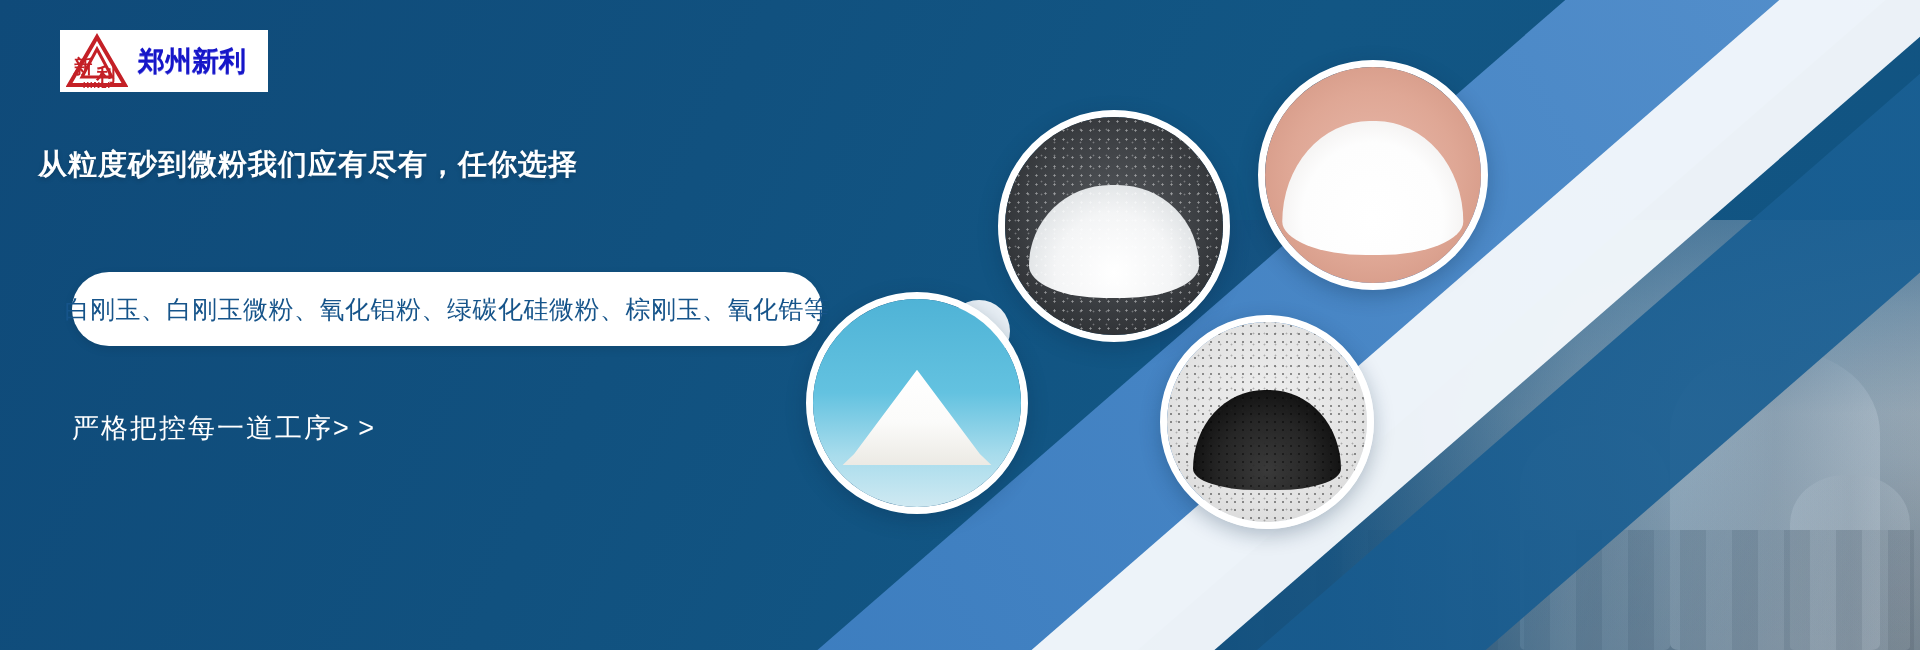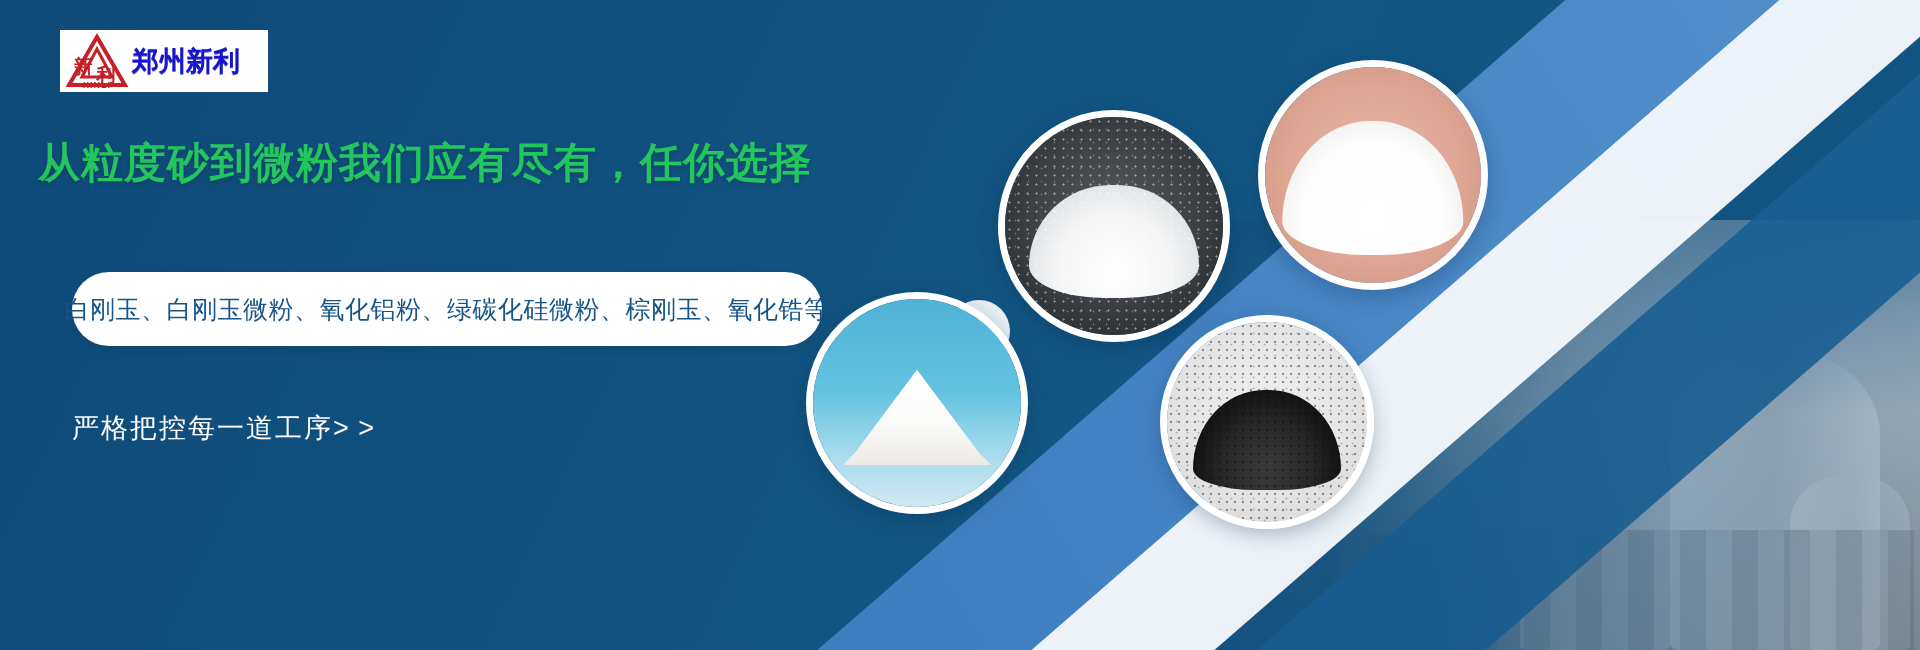--- a/index.html
+++ b/index.html
@@ -100,31 +100,31 @@
   }
   .logo-mark svg { display:block; }
   .logo-name {
     font-family:"Liberation Sans","DejaVu Sans",sans-serif;
     font-size:27px;
     font-weight:bold;
     color:#1616c8;
     letter-spacing:0px;
     white-space:nowrap;
     line-height:1;
-    margin-left:4px;
+    margin-left:10px;
     text-shadow:0 1px 0 #5a5ae0;
   }
 
   
   .headline {
     position:absolute;
-    left:38px; top:137px;
-    font-size:42px;
+    left:38px; top:146px;
+    font-size:29px;
     font-weight:bold;
-    color:#22c55e;
+    color:#ffffff;
     letter-spacing:1px;
     white-space:nowrap;
     line-height:1.25;
     text-shadow:0 2px 5px rgba(0,0,0,.18);
   }
 
   .pill {
     position:absolute;
     left:72px; top:272px;
     width:750px; height:74px;

